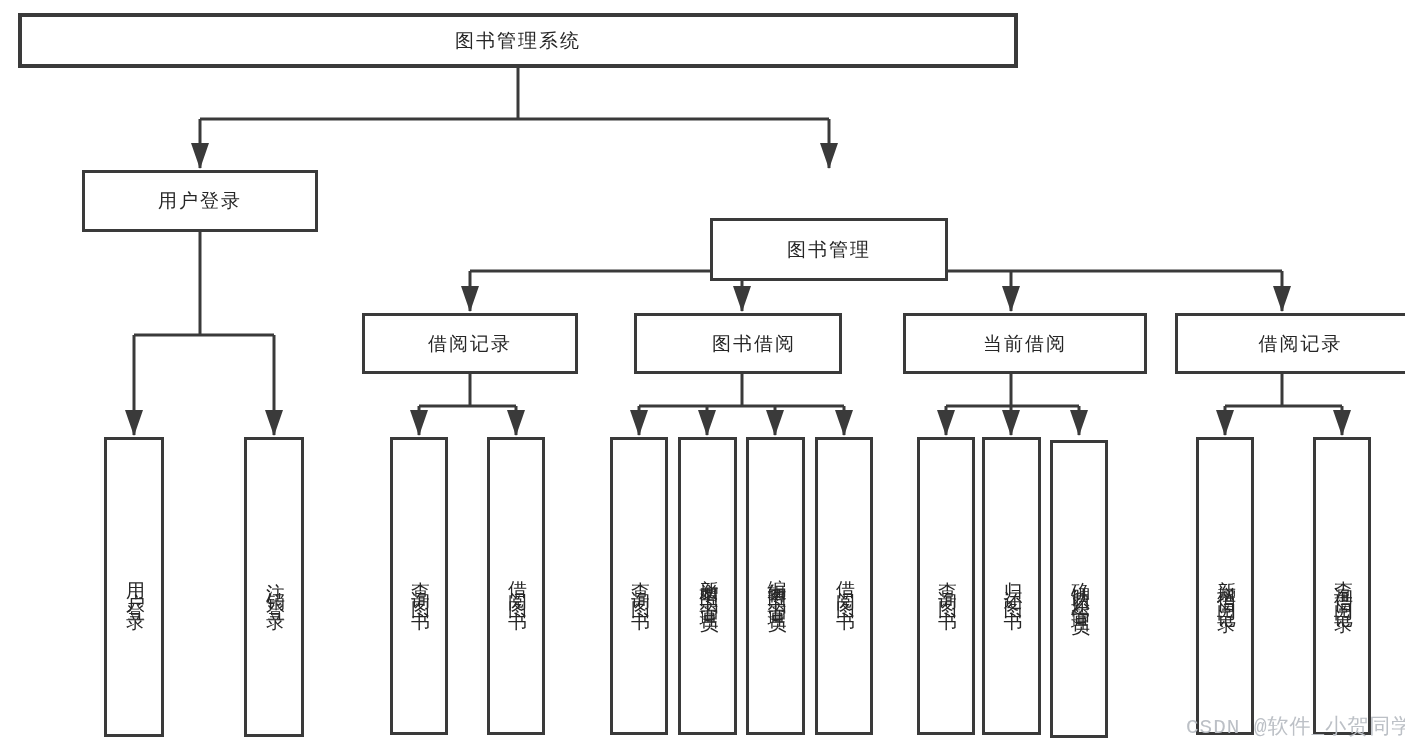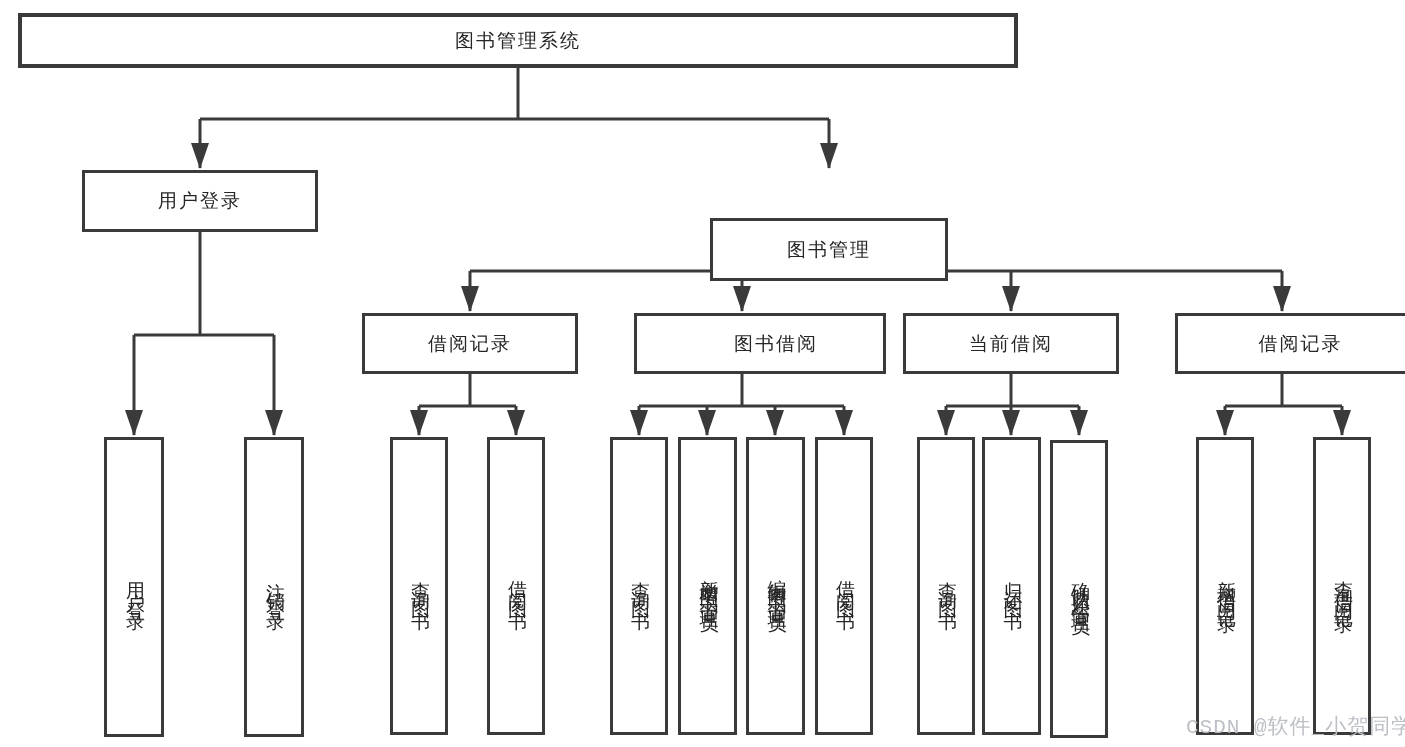--- a/index.html
+++ b/index.html
@@ -118,24 +118,24 @@
   <div class="box" style="left:82px;top:170px;width:236px;height:62px;">
     <span class="hlabel">用户登录</span>
   </div>
   <div class="box" style="left:710px;top:170px;width:238px;height:63px;margin-top:48px;">
     <span class="hlabel">图书管理</span>
   </div>
 
   <div class="box" style="left:362px;top:313px;width:216px;height:61px;">
     <span class="hlabel">借阅记录</span>
   </div>
-  <div class="box" style="left:634px;top:313px;width:252px;height:61px;padding-left:32px;">
+  <div class="box" style="left:634px;top:313px;width:208px;height:61px;padding-left:32px;">
     <span class="hlabel">图书借阅</span>
   </div>
-  <div class="box" style="left:903px;top:313px;width:216px;height:61px;">
+  <div class="box" style="left:903px;top:313px;width:244px;height:61px;">
     <span class="hlabel">当前借阅</span>
   </div>
   <div class="box" style="left:1175px;top:313px;width:251px;height:61px;">
     <span class="hlabel">借阅记录</span>
   </div>
 
   <div class="vbox" style="left:104px;top:437px;width:60px;height:300px;">
     <span class="vtext">用户登录</span>
   </div>
   <div class="vbox" style="left:244px;top:437px;width:60px;height:300px;">

